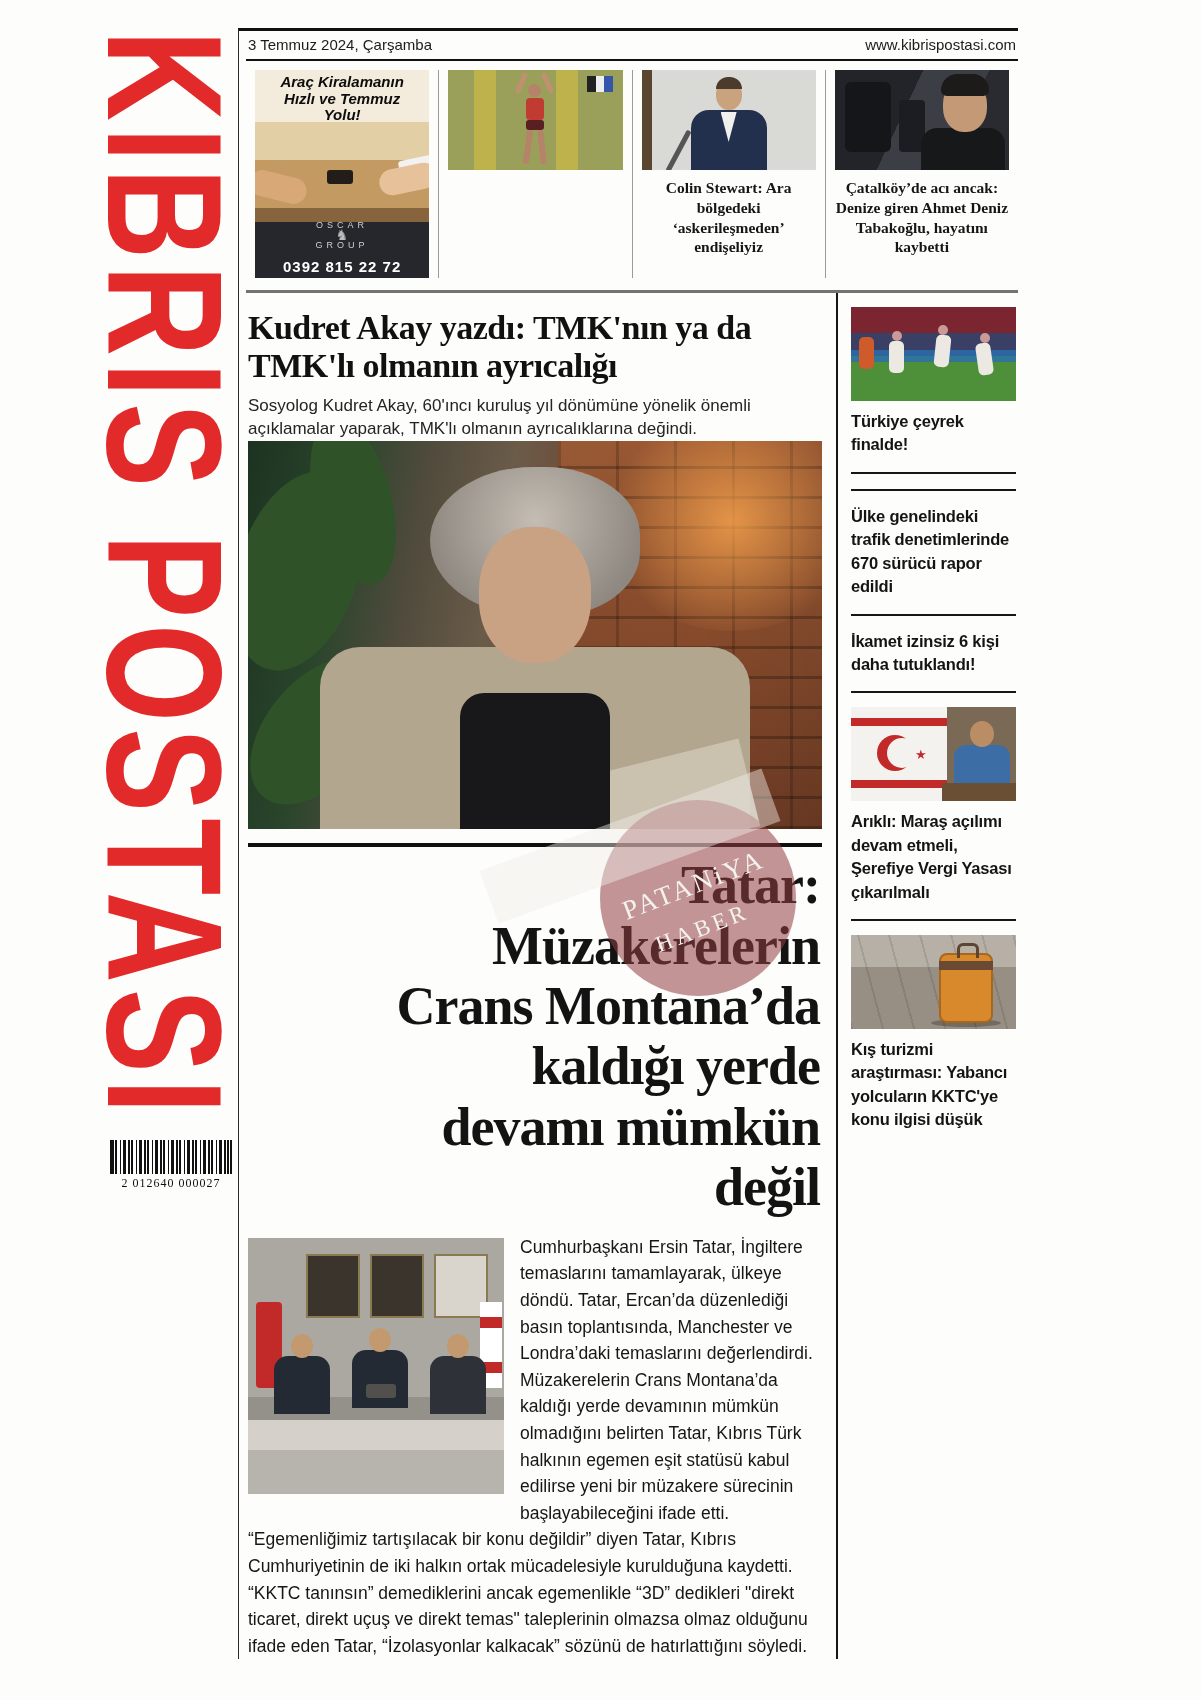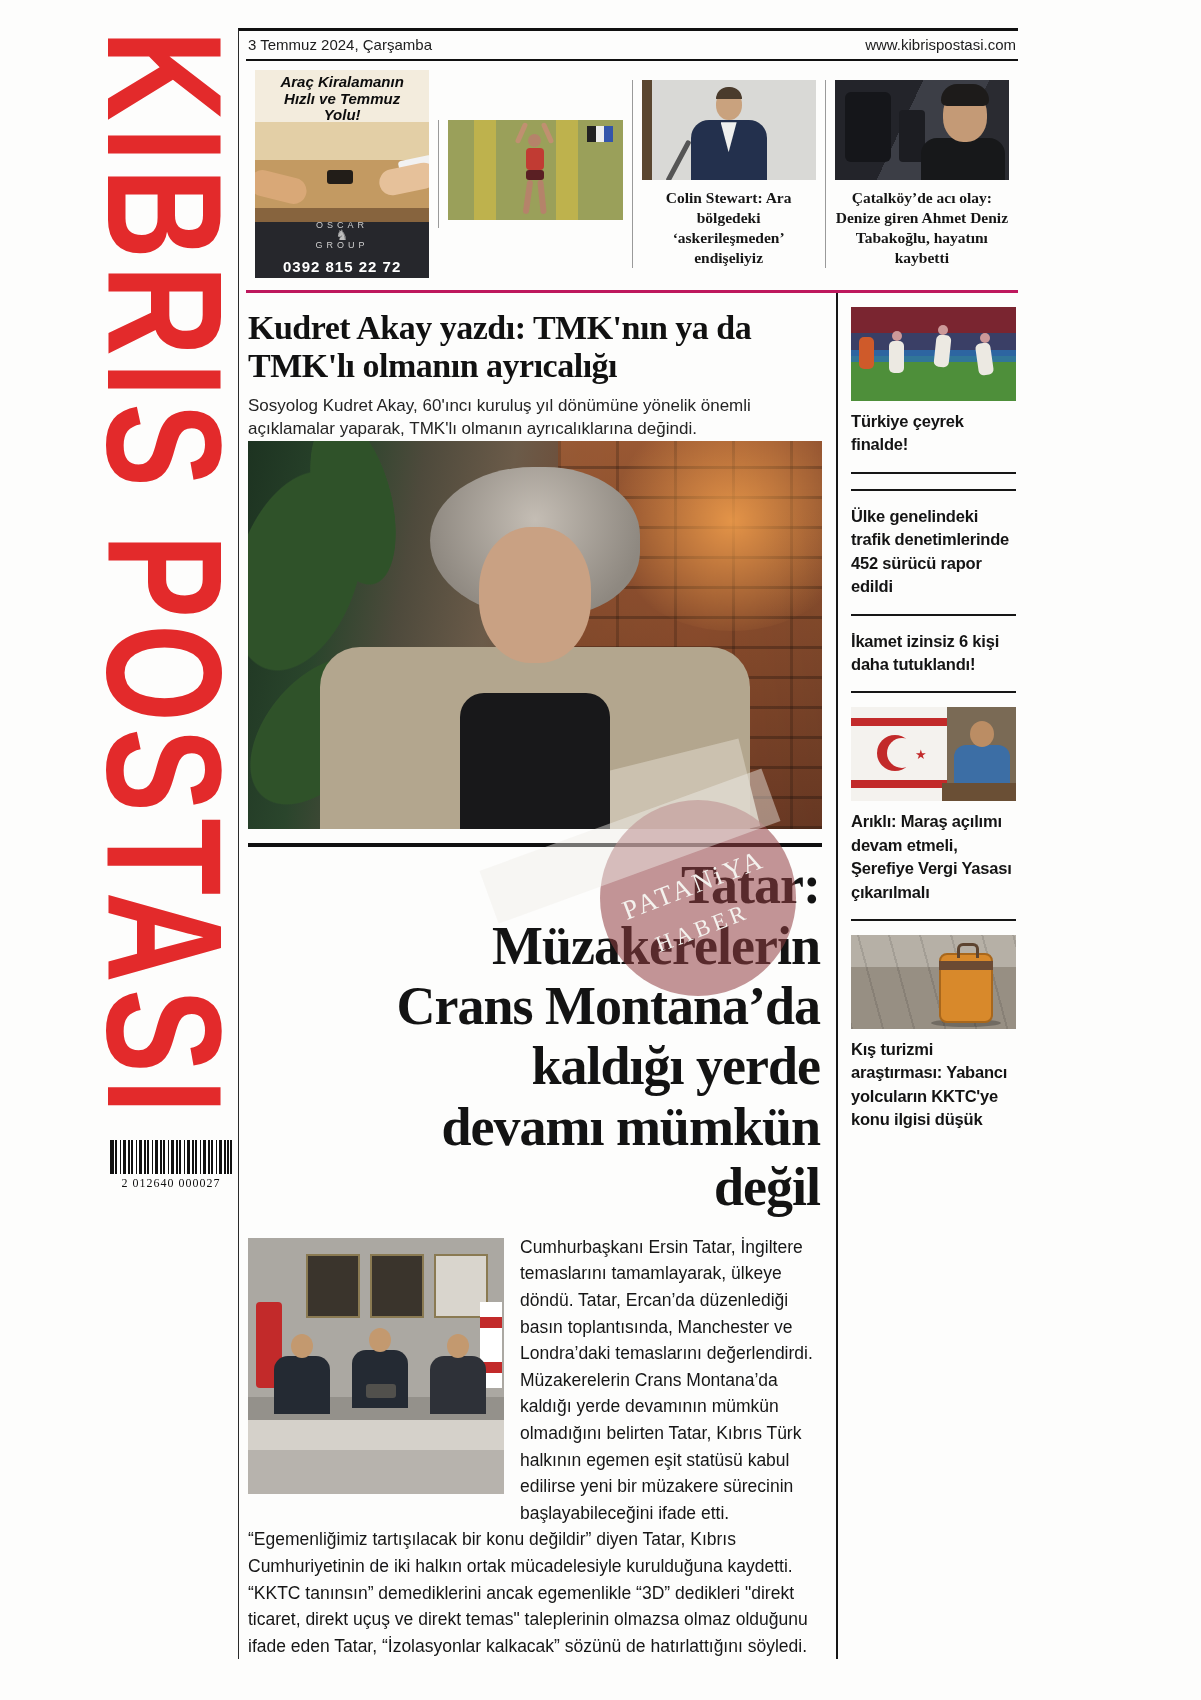--- a/index.html
+++ b/index.html
@@ -24,21 +24,21 @@
     border-left:2px solid #111;border-right:2px solid #111;
   }
   .barcode-num{font-family:Liberation Serif, serif;font-size:12px;letter-spacing:1px;color:#111;margin-top:2px;}
 
   
   .content{position:absolute;left:238px;top:28px;width:772px;border-left:1.5px solid #2a2a2a;padding-left:7px;border-top:3px solid #111;}
 
   .date-row{display:flex;justify-content:space-between;align-items:center;padding:5px 2px 6px;border-bottom:2px solid #111;font-size:15px;color:#1c1c1c;}
 
   
-  .top-strip{display:flex;padding:9px 0 12px;border-bottom:3px solid #be185d;align-items:center;}
+  .top-strip{display:flex;padding:9px 0 12px;border-bottom:3px solid #737373;}
   .strip-cell{flex:1;padding:0 9px;min-width:0;}
   .strip-cell + .strip-cell{border-left:1px solid #9a9a9a;}
   .strip-photo{height:100px;position:relative;overflow:hidden;margin-bottom:8px;}
   .strip-caption{font-family:"Liberation Serif","DejaVu Serif",serif;font-weight:700;font-size:15.5px;line-height:1.28;text-align:center;color:#161616;}
 
   
   .ad-box{height:208px;position:relative;overflow:hidden;
     background:linear-gradient(180deg,#f3ecdd 0 52px,#e3cfa6 52px 90px,#c39a62 90px 138px,#87643e 138px 152px,#26272c 152px 100%);}
   .ad-title{position:absolute;top:4px;left:0;right:0;text-align:center;font-weight:800;font-style:italic;font-size:15px;line-height:1.1;color:#0d0d0d;}
   .ad-hand{position:absolute;width:58px;height:26px;border-radius:14px;background:#d9a877;}
@@ -241,21 +241,21 @@
     </div>
 
     <div class="strip-cell">
       <div class="strip-photo art-boy">
         <span class="machine"></span>
           <span class="machine2"></span>
         <span class="tee"></span>
           <span class="head"></span>
           <span class="hair"></span>
       </div>
-      <div class="strip-caption serif">Çatalköy’de acı olay: Denize giren Ahmet Deniz Tabakoğlu, hayatını kaybetti</div>
+      <div class="strip-caption serif">Çatalköy’de acı ancak: Denize giren Ahmet Deniz Tabakoğlu, hayatını kaybetti</div>
     </div>
   </div>
 
   <div class="main-row">
 
     <div class="main-col">
 
       <div class="feat-headline serif">Kudret Akay yazdı: TMK'nın ya da TMK'lı olmanın ayrıcalığı</div>
       <div class="standfirst">Sosyolog Kudret Akay, 60'ıncı kuruluş yıl dönümüne yönelik önemli açıklamalar yaparak, TMK'lı olmanın ayrıcalıklarına değindi.</div>
 
@@ -315,21 +315,21 @@
             <span class="ph b"></span>
             <span class="ph c"></span>
         </div>
         <div class="side-caption">Türkiye çeyrek finalde!</div>
       </div>
       <div class="side-divider"></div>
 
       <div class="side-divider"></div>
 
       <div class="side-item">
-        <div class="side-caption">Ülke genelindeki trafik denetimlerinde 452 sürücü rapor edildi</div>
+        <div class="side-caption">Ülke genelindeki trafik denetimlerinde 670 sürücü rapor edildi</div>
       </div>
       <div class="side-divider"></div>
 
       <div class="side-item">
         <div class="side-caption">İkamet izinsiz 6 kişi daha tutuklandı!</div>
       </div>
       <div class="side-divider"></div>
 
       <div class="side-item">
         <div class="side-photo art-flagdesk">

